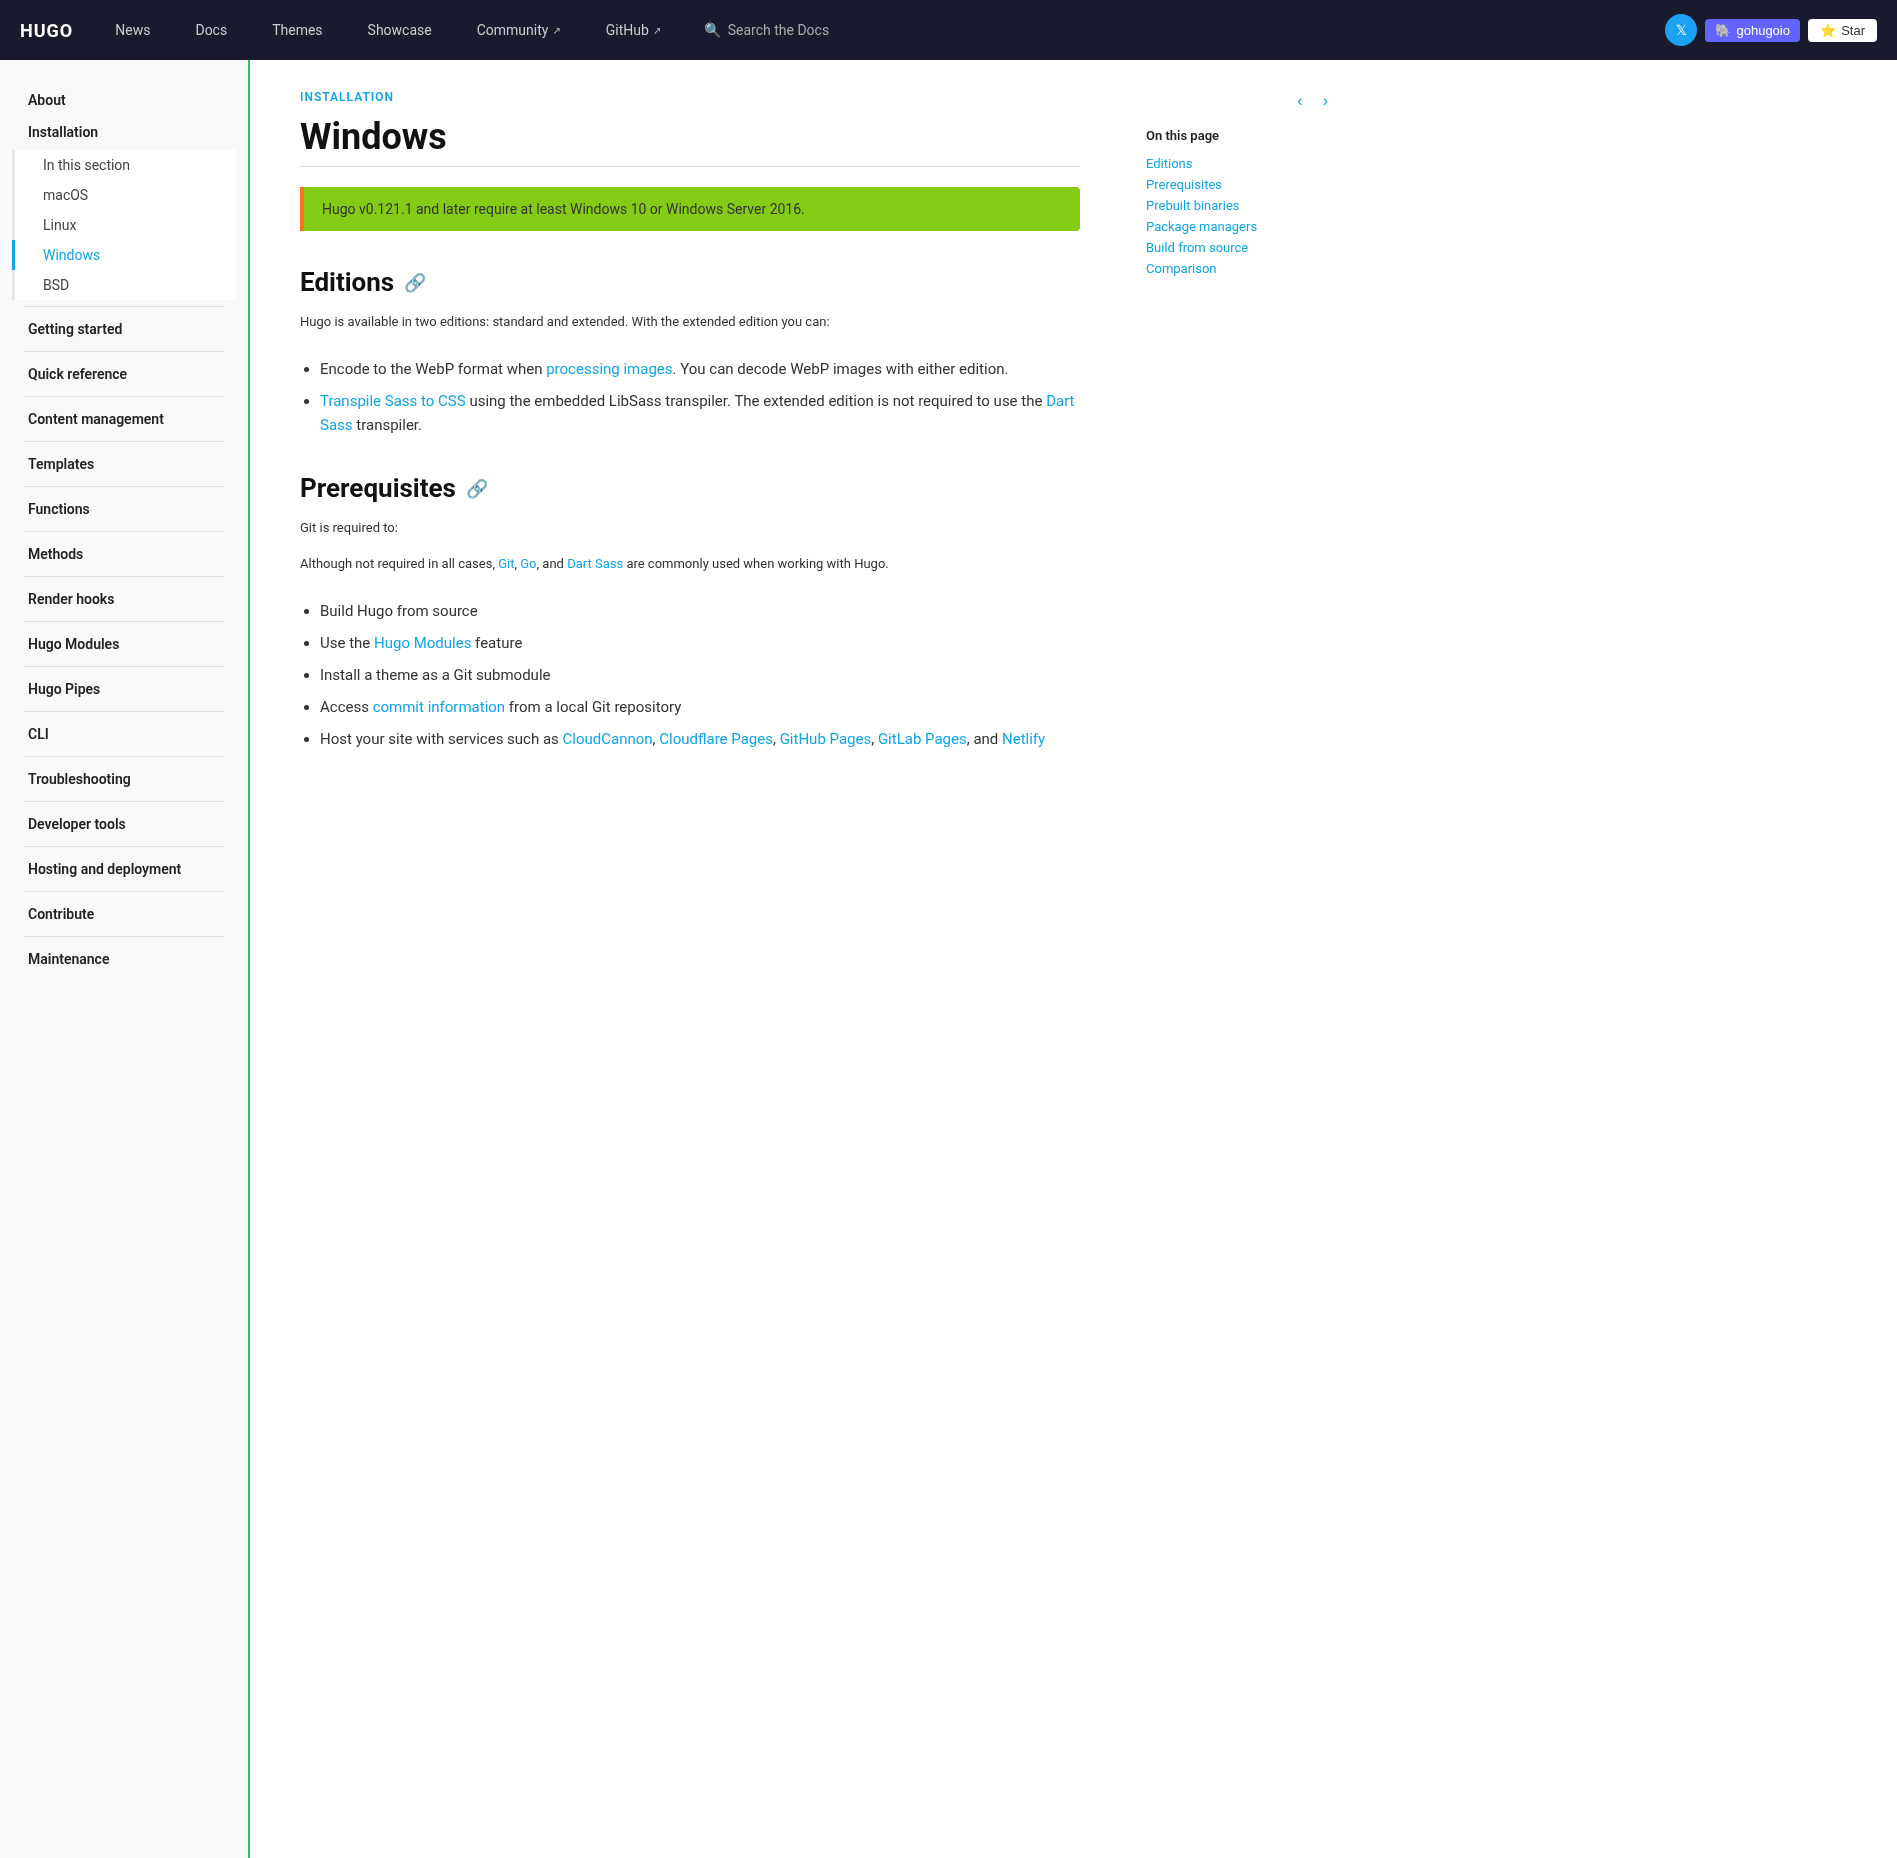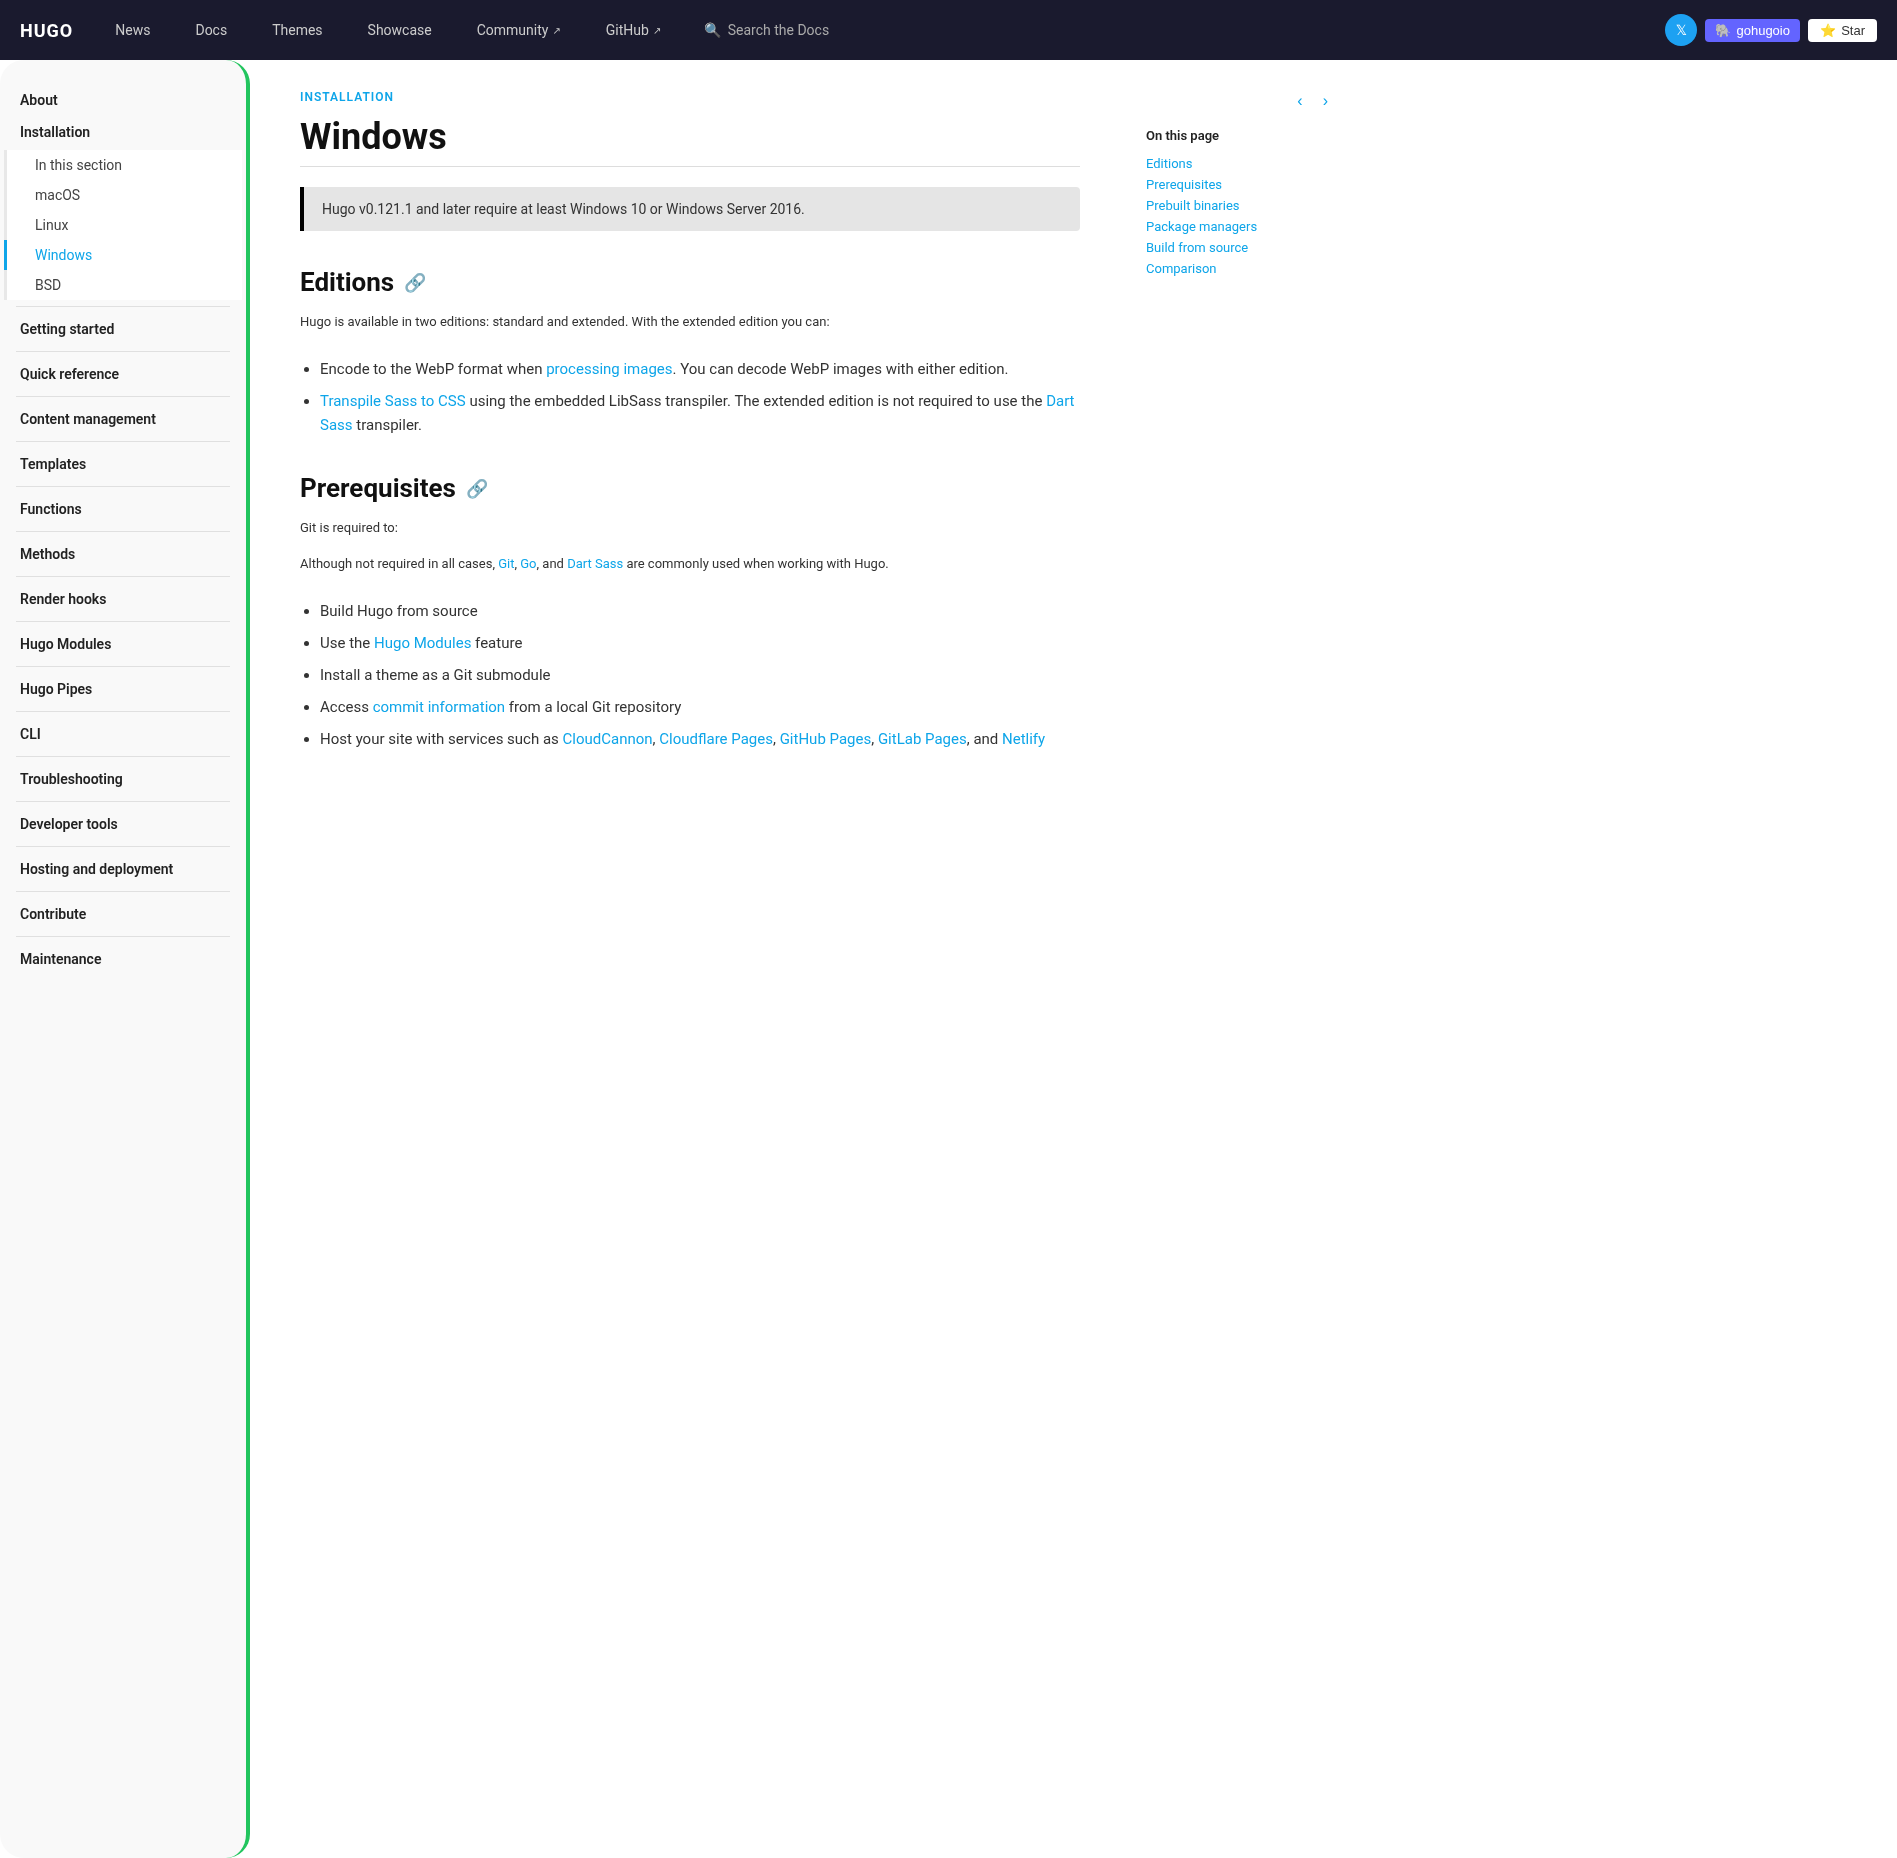--- a/index.html
+++ b/index.html
@@ -99,24 +99,23 @@
     .layout {
       display: flex;
       max-width: 1897px;
       min-height: calc(100vh - 60px);
     }
 
     
     .sidebar {
       width: 250px;
       min-width: 250px;
-      padding: 24px 0;
-      border-right: 4px solid #22c55e;
+      padding: 24px 8px;
+      border-right: 2px solid #22c55e;
       background: #f9f9f9;
-      border-radius: 24px;
     }
     .sidebar-item {
       display: block;
       padding: 8px 20px;
       color: #333;
       text-decoration: none;
       font-size: 14px;
       cursor: pointer;
     }
     .sidebar-item.active { color: #0ea5e9; font-weight: 600; }
@@ -150,22 +149,22 @@
       border: none;
       border-top: 1px solid #ddd;
       margin-bottom: 20px;
     }
     .subtitle {
       font-size: 16px;
       color: #444;
       margin-bottom: 24px;
     }
     .note-box {
-      border-left: 4px solid #000000;
-      background: #e5e5e5;
+      border-left: 4px solid #f97316;
+      background: #84cc16;
       padding: 14px 18px;
       margin-bottom: 30px;
       font-size: 14px;
       color: #333;
       border-radius: 0 4px 4px 0;
     }
     .section-heading {
       font-size: 26px;
       font-weight: 700;
       color: #111;

